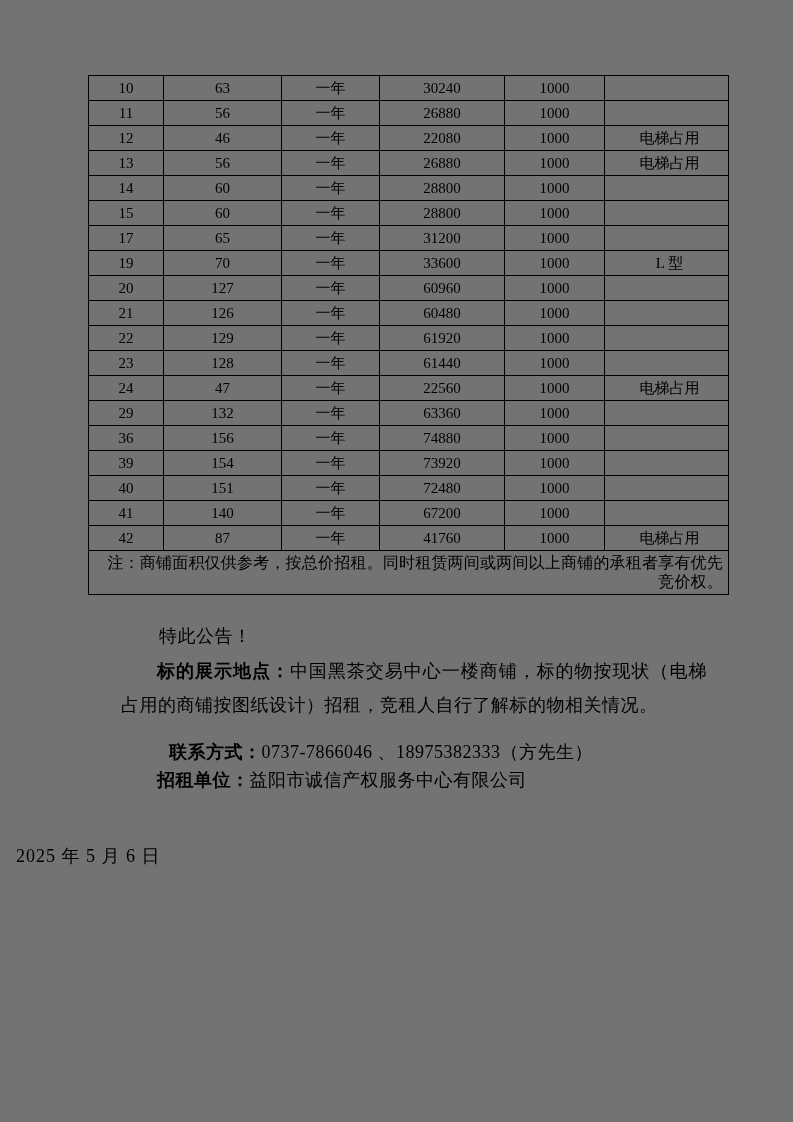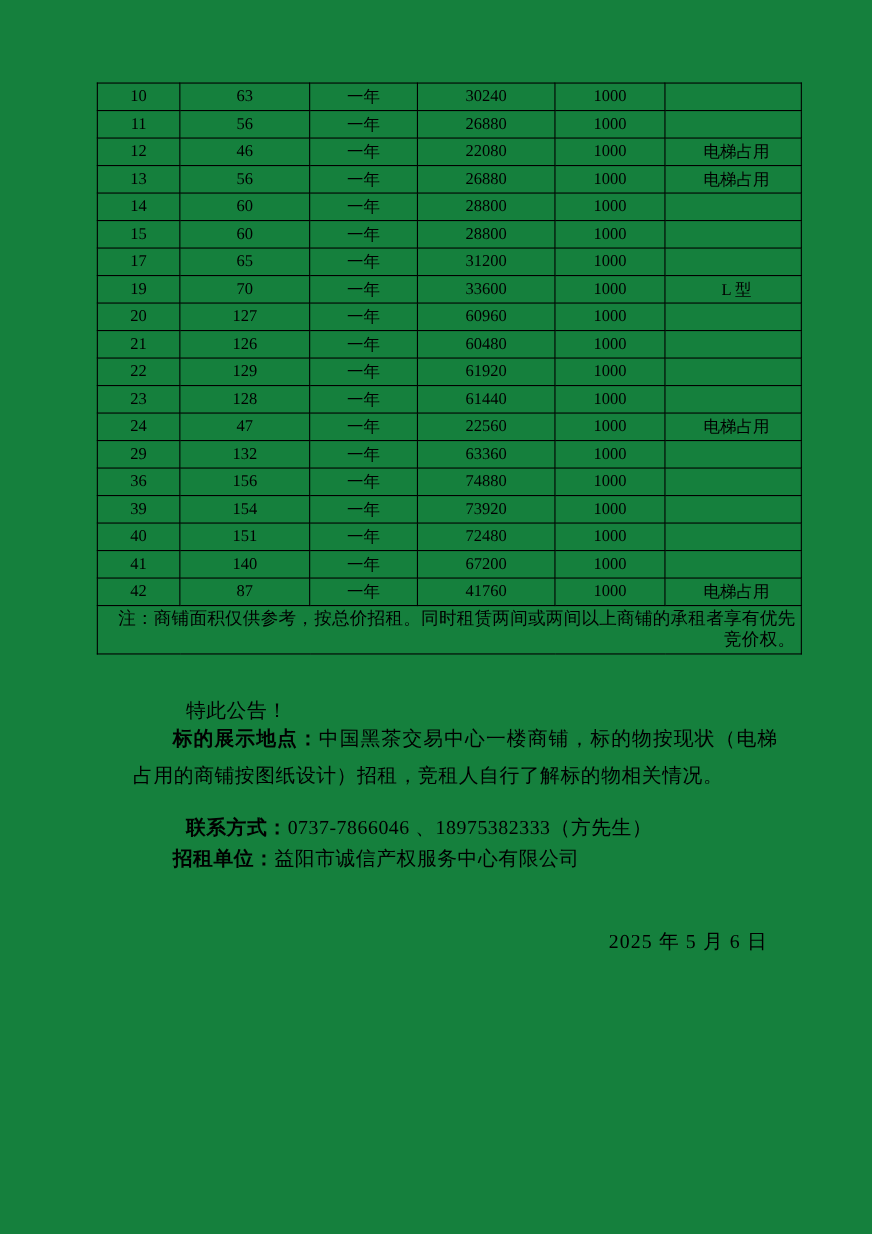--- a/index.html
+++ b/index.html
@@ -4,21 +4,21 @@
 <style>
   html, body {
     margin: 0;
     padding: 0;
     background: #ffffff;
   }
   .page {
     position: relative;
     width: 793px;
     height: 1122px;
-    background: #15803d;
+    background: #737373;
     color: #000000;
     font-family: "Liberation Serif", "DejaVu Serif", serif;
     overflow: hidden;
   }
 
   
   .lots-table {
     position: absolute;
     left: 88px;
     top: 75px;
@@ -49,21 +49,21 @@
     padding: 2px 5px 3px 5px;
     height: auto;
     letter-spacing: 0.2px;
   }
 
   
   .announce {
     position: absolute;
     left: 157px;
     top: 624px;
-    margin: 12px;
+    margin: 2px;
     font-size: 18px;
     line-height: 20px;
     letter-spacing: 0.5px;
   }
   .para-location {
     position: absolute;
     left: 121px;
     top: 654px;
     width: 586px;
     margin: 0;
@@ -86,27 +86,26 @@
     position: absolute;
     left: 157px;
     top: 770px;
     margin: 0;
     font-size: 18px;
     line-height: 20px;
     letter-spacing: 0.5px;
   }
   .date-line {
     position: absolute;
-    left: 4px;
+    left: 16px;
     right: 95px;
     top: 846px;
     margin: 0;
     font-size: 18px;
     line-height: 20px;
-    text-align: right;
     letter-spacing: 1px;
   }
   .bold-label {
     font-weight: bold;
   }
 </style>
 </head>
 <body>
 
 <div class="page">

